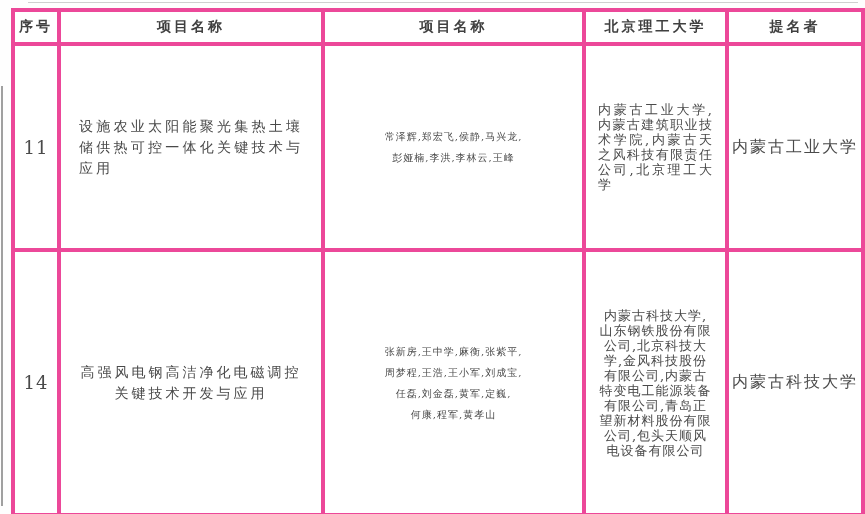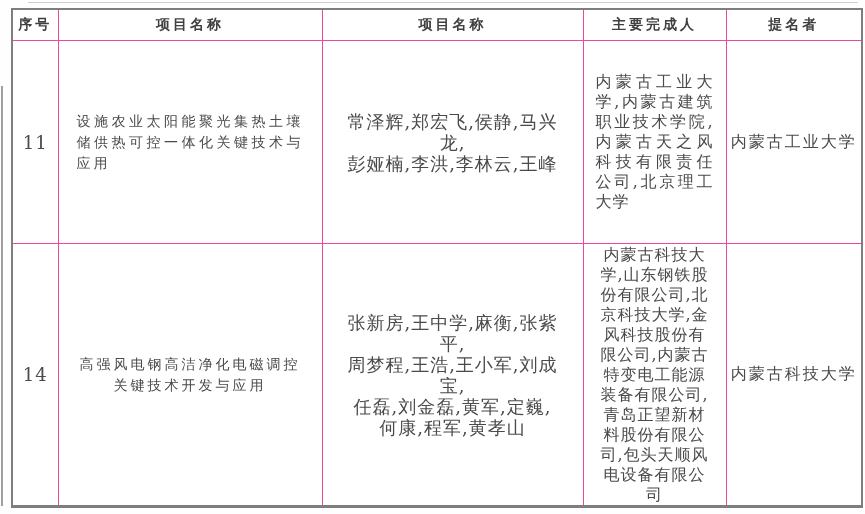--- a/index.html
+++ b/index.html
@@ -39,21 +39,21 @@
     top: 8px;
     width: 850px;
     border-collapse: collapse;
     table-layout: fixed;
     border: 2px solid #7e7e7e;
     border-bottom-width: 3px;
     background: #fff;
   }
   .award-table th,
   .award-table td {
-    border: 1px solid #ec4899;
+    border: 4px solid #ec4899;
     vertical-align: middle;
     font-weight: normal;
     color: #4a4a4a;
   }
   .award-table th {
     height: 30px;
     font-size: 14px;
     font-weight: bold;
     letter-spacing: 3px;
     text-align: center;
@@ -70,31 +70,31 @@
   td.cell-project {
     padding: 0 18px;
     font-size: 14px;
     letter-spacing: 3px;
     line-height: 21px;
     text-align: justify;
     text-justify: inter-character;
   }
   td.cell-people {
     text-align: center;
-    font-size: 18px;
+    font-size: 10px;
     letter-spacing: 1px;
     line-height: 21px;
     white-space: pre-line;
     padding: 0 19px;
   }
   td.cell-orgs {
     padding: 0 12px;
-    font-size: 16px;
+    font-size: 13px;
     letter-spacing: 1px;
-    line-height: 20px;
+    line-height: 15px;
     text-align: justify;
     text-justify: inter-character;
   }
   td.cell-nominator {
     text-align: center;
     font-size: 16px;
     letter-spacing: 2px;
   }
 </style>
 </head>
@@ -110,21 +110,21 @@
       <col style="width:264px">
       <col style="width:261px">
       <col style="width:143px">
       <col style="width:136px">
     </colgroup>
     <thead>
       <tr>
         <th>序号</th>
         <th>项目名称</th>
         <th>项目名称</th>
-        <th>主要完成人</th>
+        <th>北京理工大学</th>
         <th>提名者</th>
       </tr>
     </thead>
     <tbody>
       <tr class="data-row-1">
         <td class="cell-no">11</td>
         <td class="cell-project">设施农业太阳能聚光集热土壤储供热可控一体化关键技术与应用</td>
         <td class="cell-people">常泽辉,郑宏飞,侯静,马兴龙,
 彭娅楠,李洪,李林云,王峰</td>
         <td class="cell-orgs">内蒙古工业大学,内蒙古建筑职业技术学院,内蒙古天之风科技有限责任公司,北京理工大学</td>

